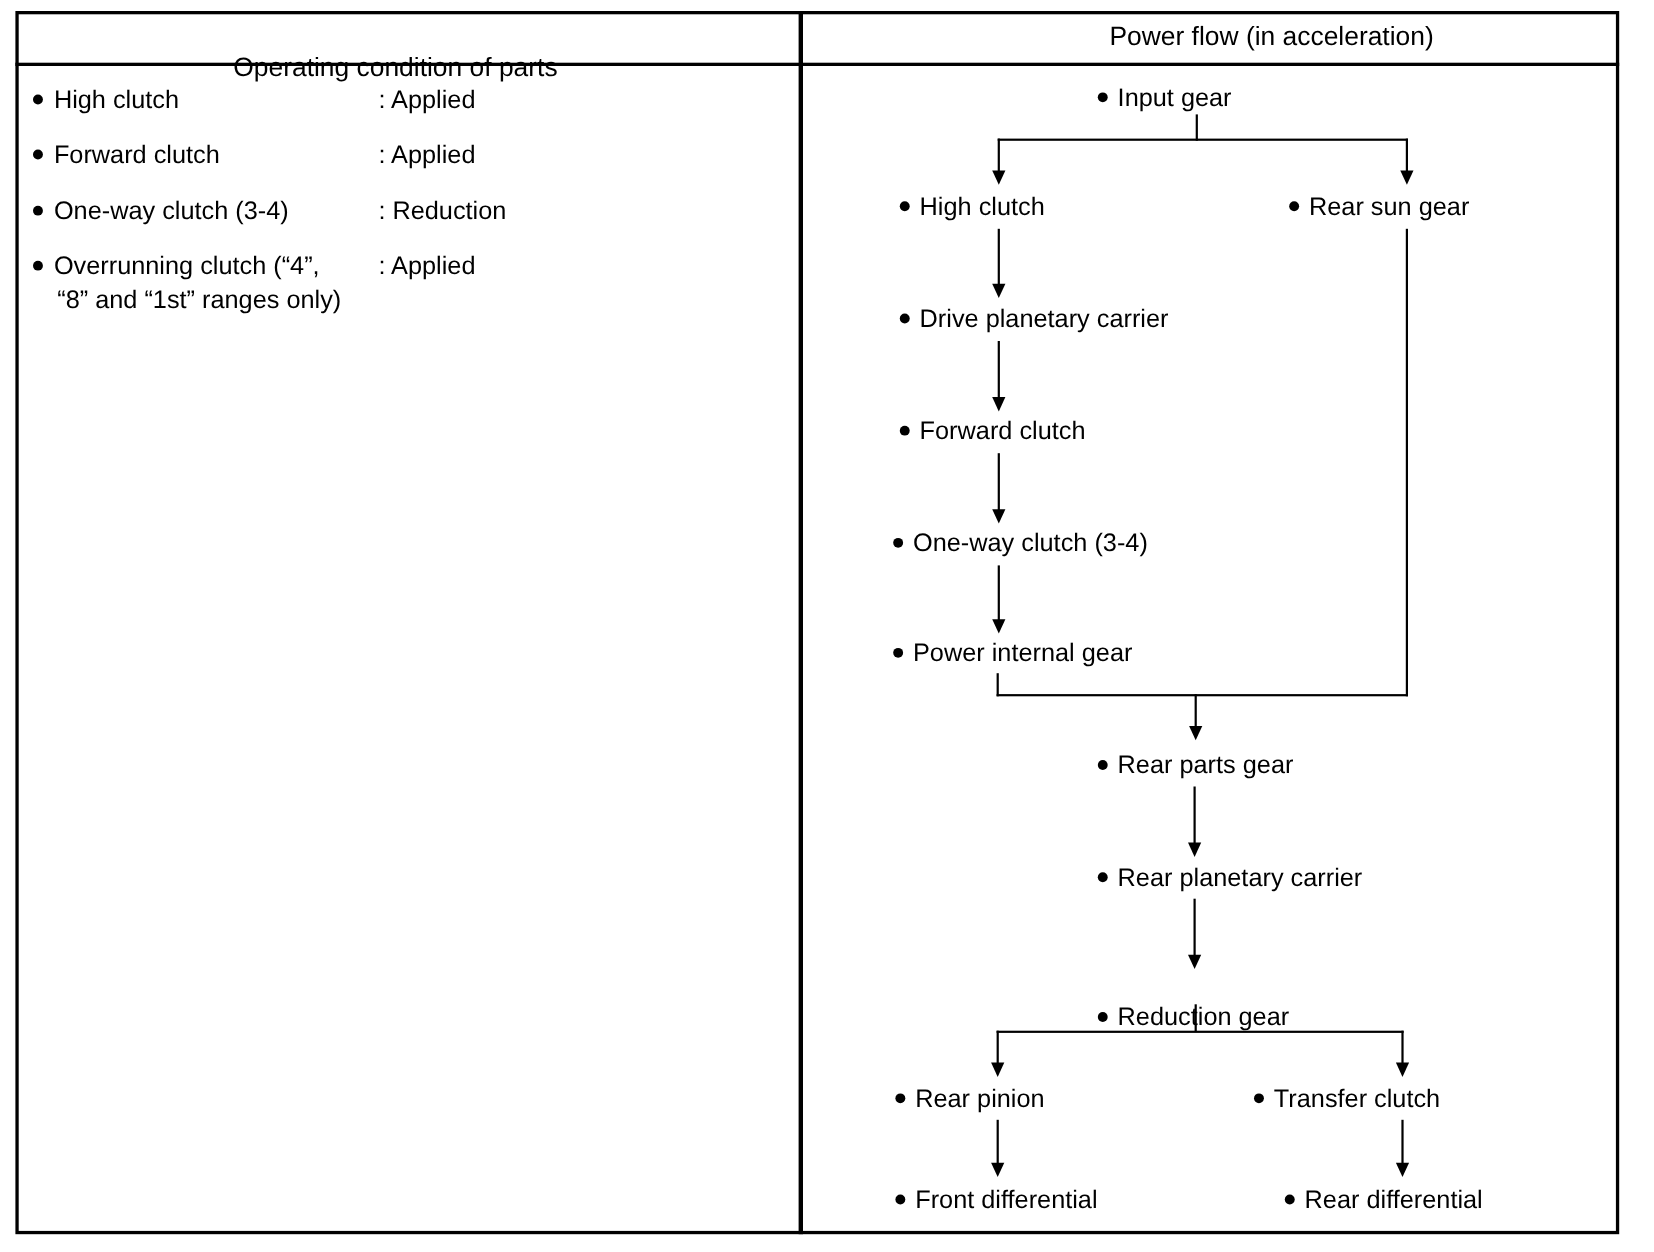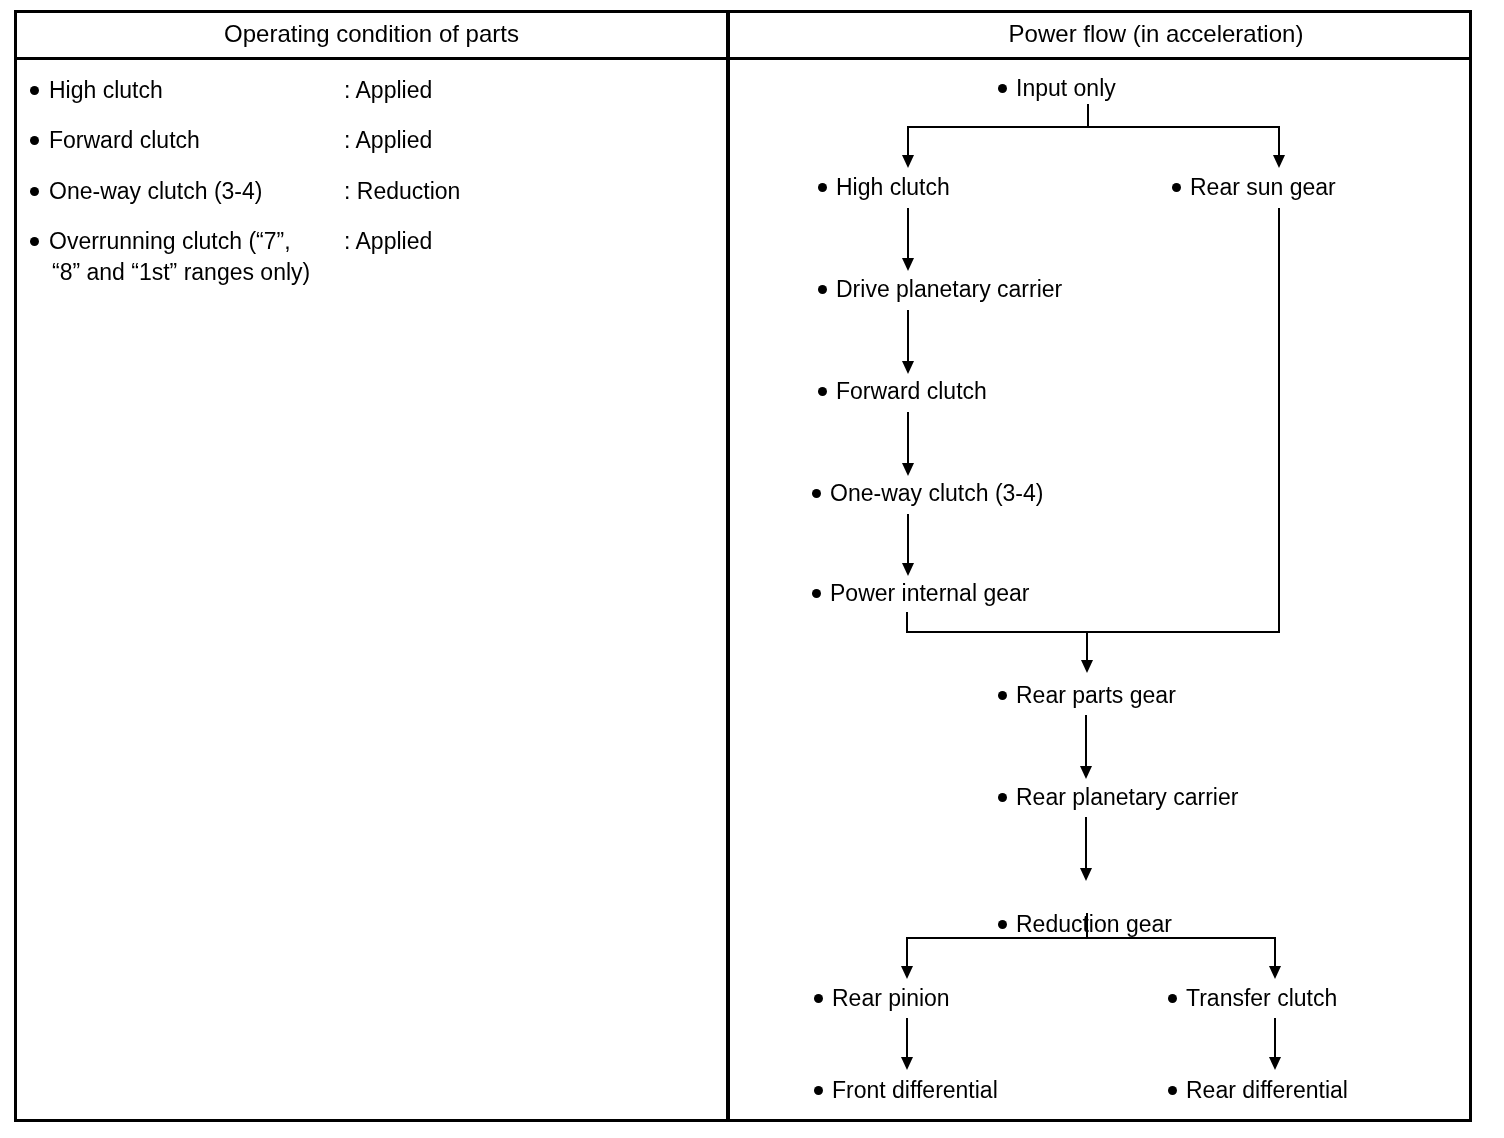--- a/index.html
+++ b/index.html
@@ -49,21 +49,21 @@
 
   
   .col-header {
     position: absolute;
     top: 19px;
     text-align: center;
     font-size: 24px;
     line-height: 30px;
     white-space: nowrap;
   }
-  #header-left  { left: 17px;  width: 709px; }
+  #header-left  { left: 5px;  width: 709px; margin-top: 28px; }
   #header-right { left: 730px; width: 852px; }
 
   
   .cond-row {
     position: absolute;
     left: 30px;
     font-size: 23px;
     line-height: 31px;
     white-space: nowrap;
   }
@@ -153,27 +153,27 @@
     <span class="cond-name"><span class="bullet-sq"></span><span>Forward clutch</span></span>
     <span class="cond-value">: Applied</span>
   </div>
 
   <div class="cond-row" style="top:176px">
     <span class="cond-name"><span class="bullet-sq"></span><span>One-way clutch (3-4)</span></span>
     <span class="cond-value">: Reduction</span>
   </div>
 
   <div class="cond-row" style="top:226px">
-    <span class="cond-name"><span class="bullet-sq"></span><span>Overrunning clutch  (“7”,</span></span>
+    <span class="cond-name"><span class="bullet-sq"></span><span>Overrunning clutch  (“4”,</span></span>
     <span class="cond-value">: Applied</span>
     <span class="cond-cont">“8” and “1st” ranges only)</span>
   </div>
 
   <div class="node" style="left:998px; top:74px">
-    <span class="dot"></span><span>Input only</span>
+    <span class="dot"></span><span>Input gear</span>
   </div>
 
   <div class="vline" style="left:1087px; top:104px; height:24px;"></div>
   <div class="hline" style="left:907px; top:126px; width:373px;"></div>
   <div class="vline" style="left:907px; top:126px; height:31px;"></div>
   <div class="arrowhead" style="left:902px; top:155px;"></div>
   <div class="vline" style="left:1278px; top:126px; height:31px;"></div>
   <div class="arrowhead" style="left:1273px; top:155px;"></div>
 
   <div class="node" style="left:818px; top:173px">
@@ -238,21 +238,21 @@
   <div class="vline" style="left:1086px; top:913px; height:25px;"></div>
   <div class="hline" style="left:906px; top:937px; width:370px;"></div>
   <div class="vline" style="left:906px; top:937px; height:32px;"></div>
   <div class="arrowhead" style="left:901px; top:966px;"></div>
   <div class="vline" style="left:1274px; top:937px; height:32px;"></div>
   <div class="arrowhead" style="left:1269px; top:966px;"></div>
 
   <div class="node" style="left:814px; top:984px">
     <span class="dot"></span><span>Rear pinion</span>
   </div>
-  <div class="node" style="left:1168px; top:984px">
+  <div class="node" style="left:1140px; top:984px">
     <span class="dot"></span><span>Transfer clutch</span>
   </div>
 
   <div class="vline" style="left:906px; top:1018px; height:45px;"></div>
   <div class="arrowhead" style="left:901px; top:1057px;"></div>
 
   <div class="vline" style="left:1274px; top:1018px; height:45px;"></div>
   <div class="arrowhead" style="left:1269px; top:1057px;"></div>
 
   <div class="node" style="left:814px; top:1076px">

